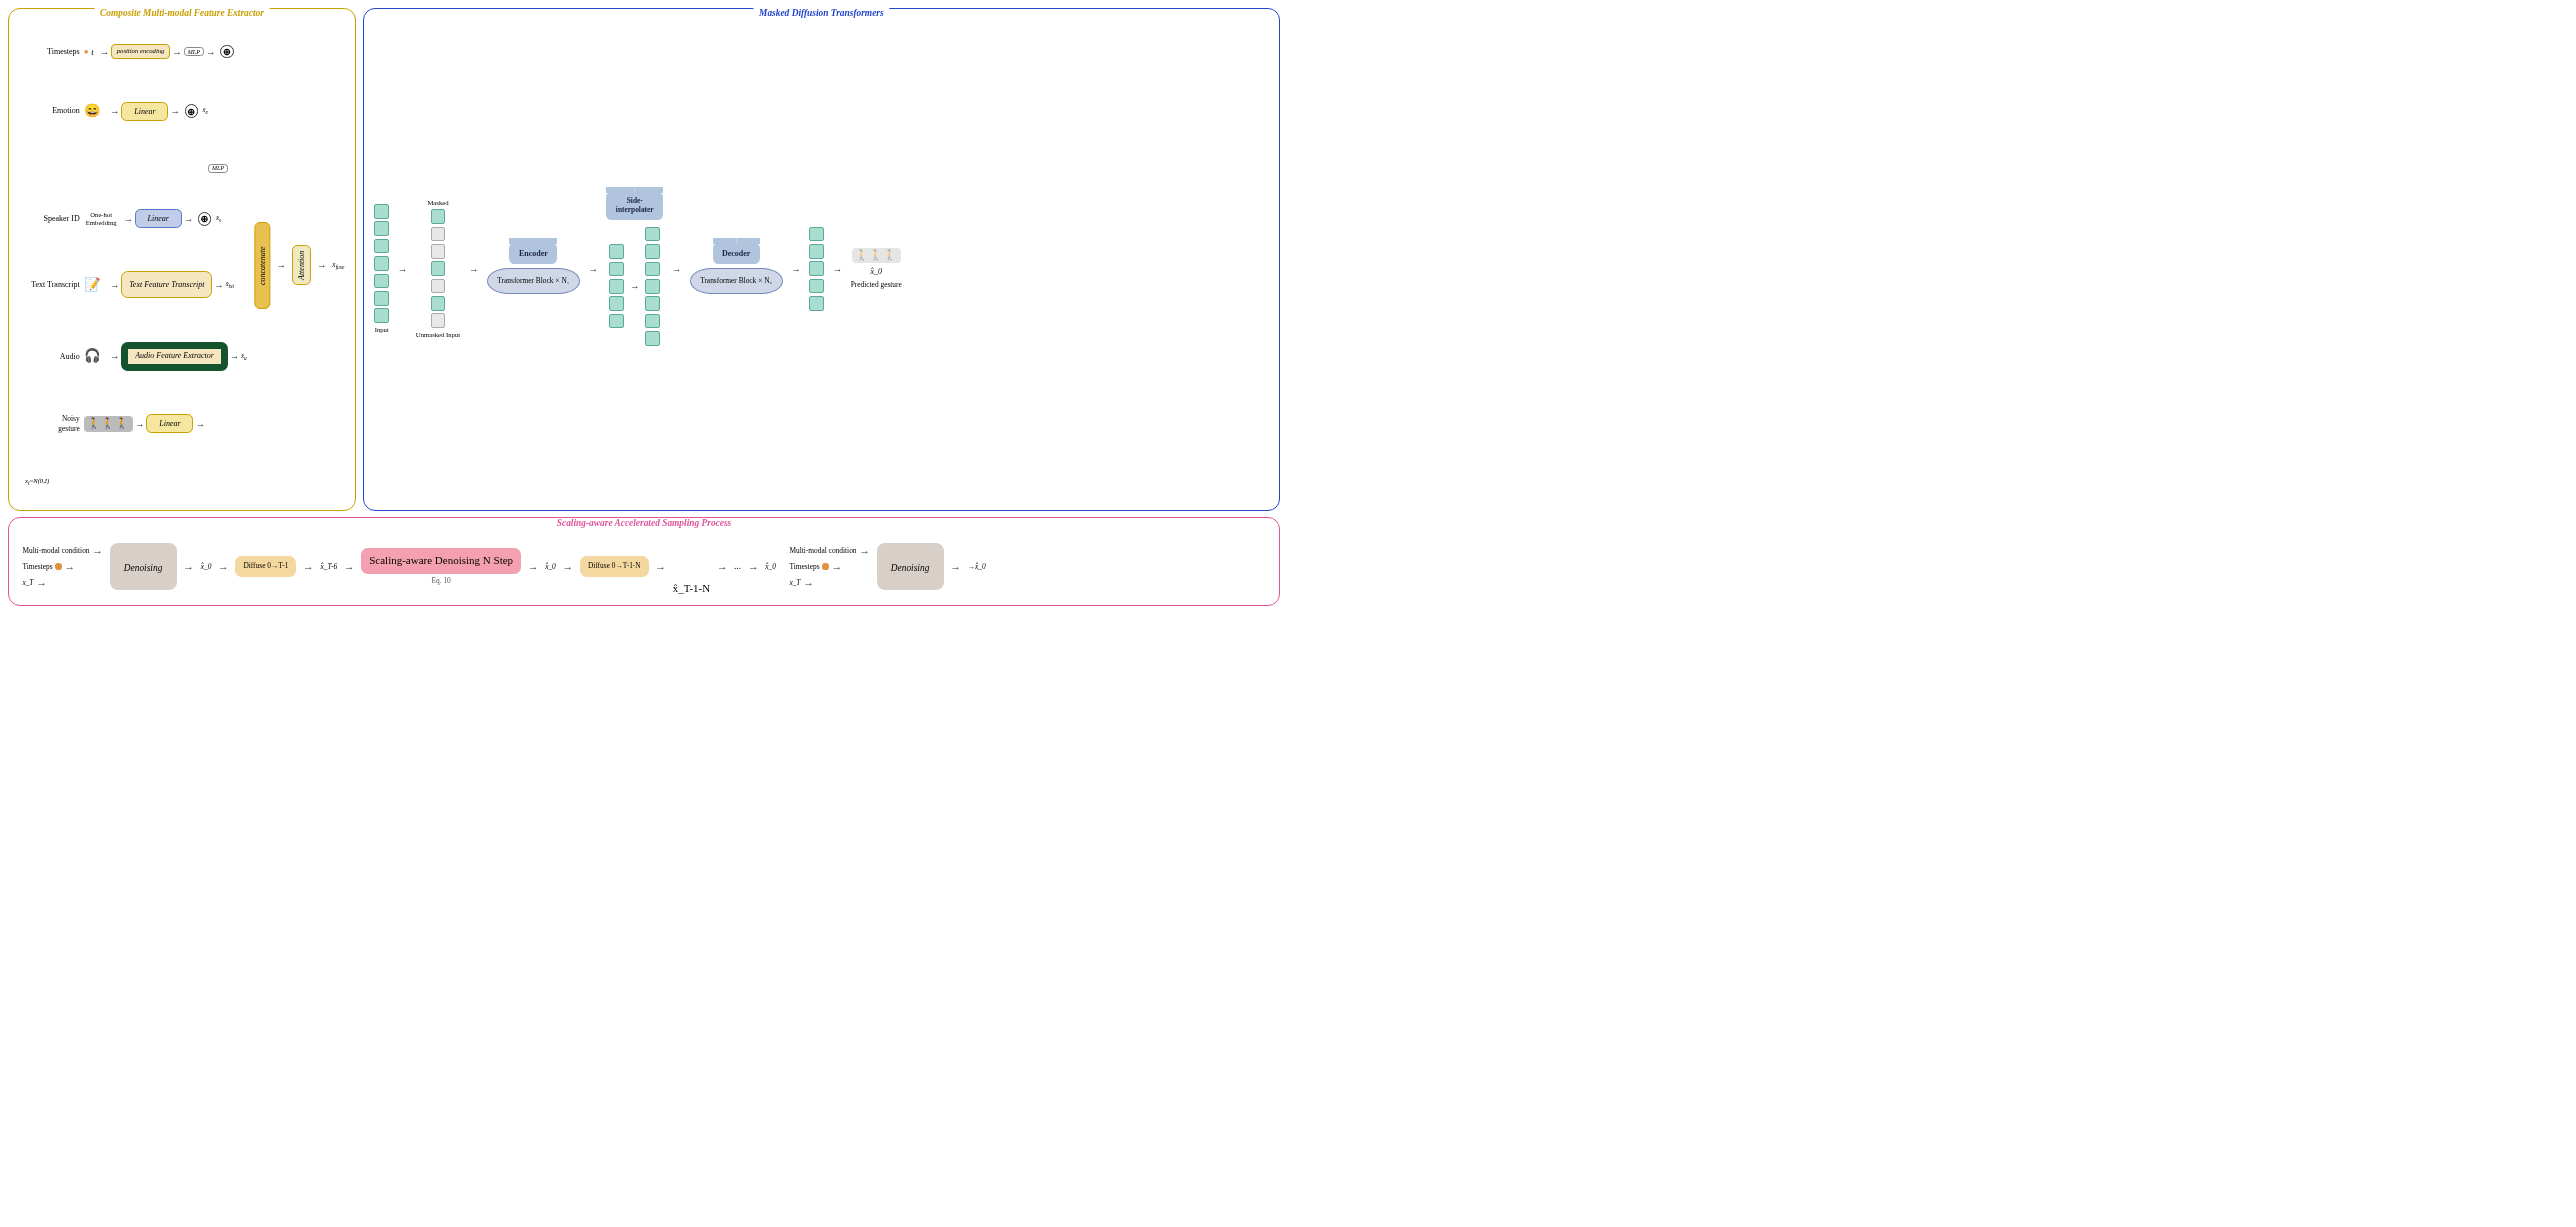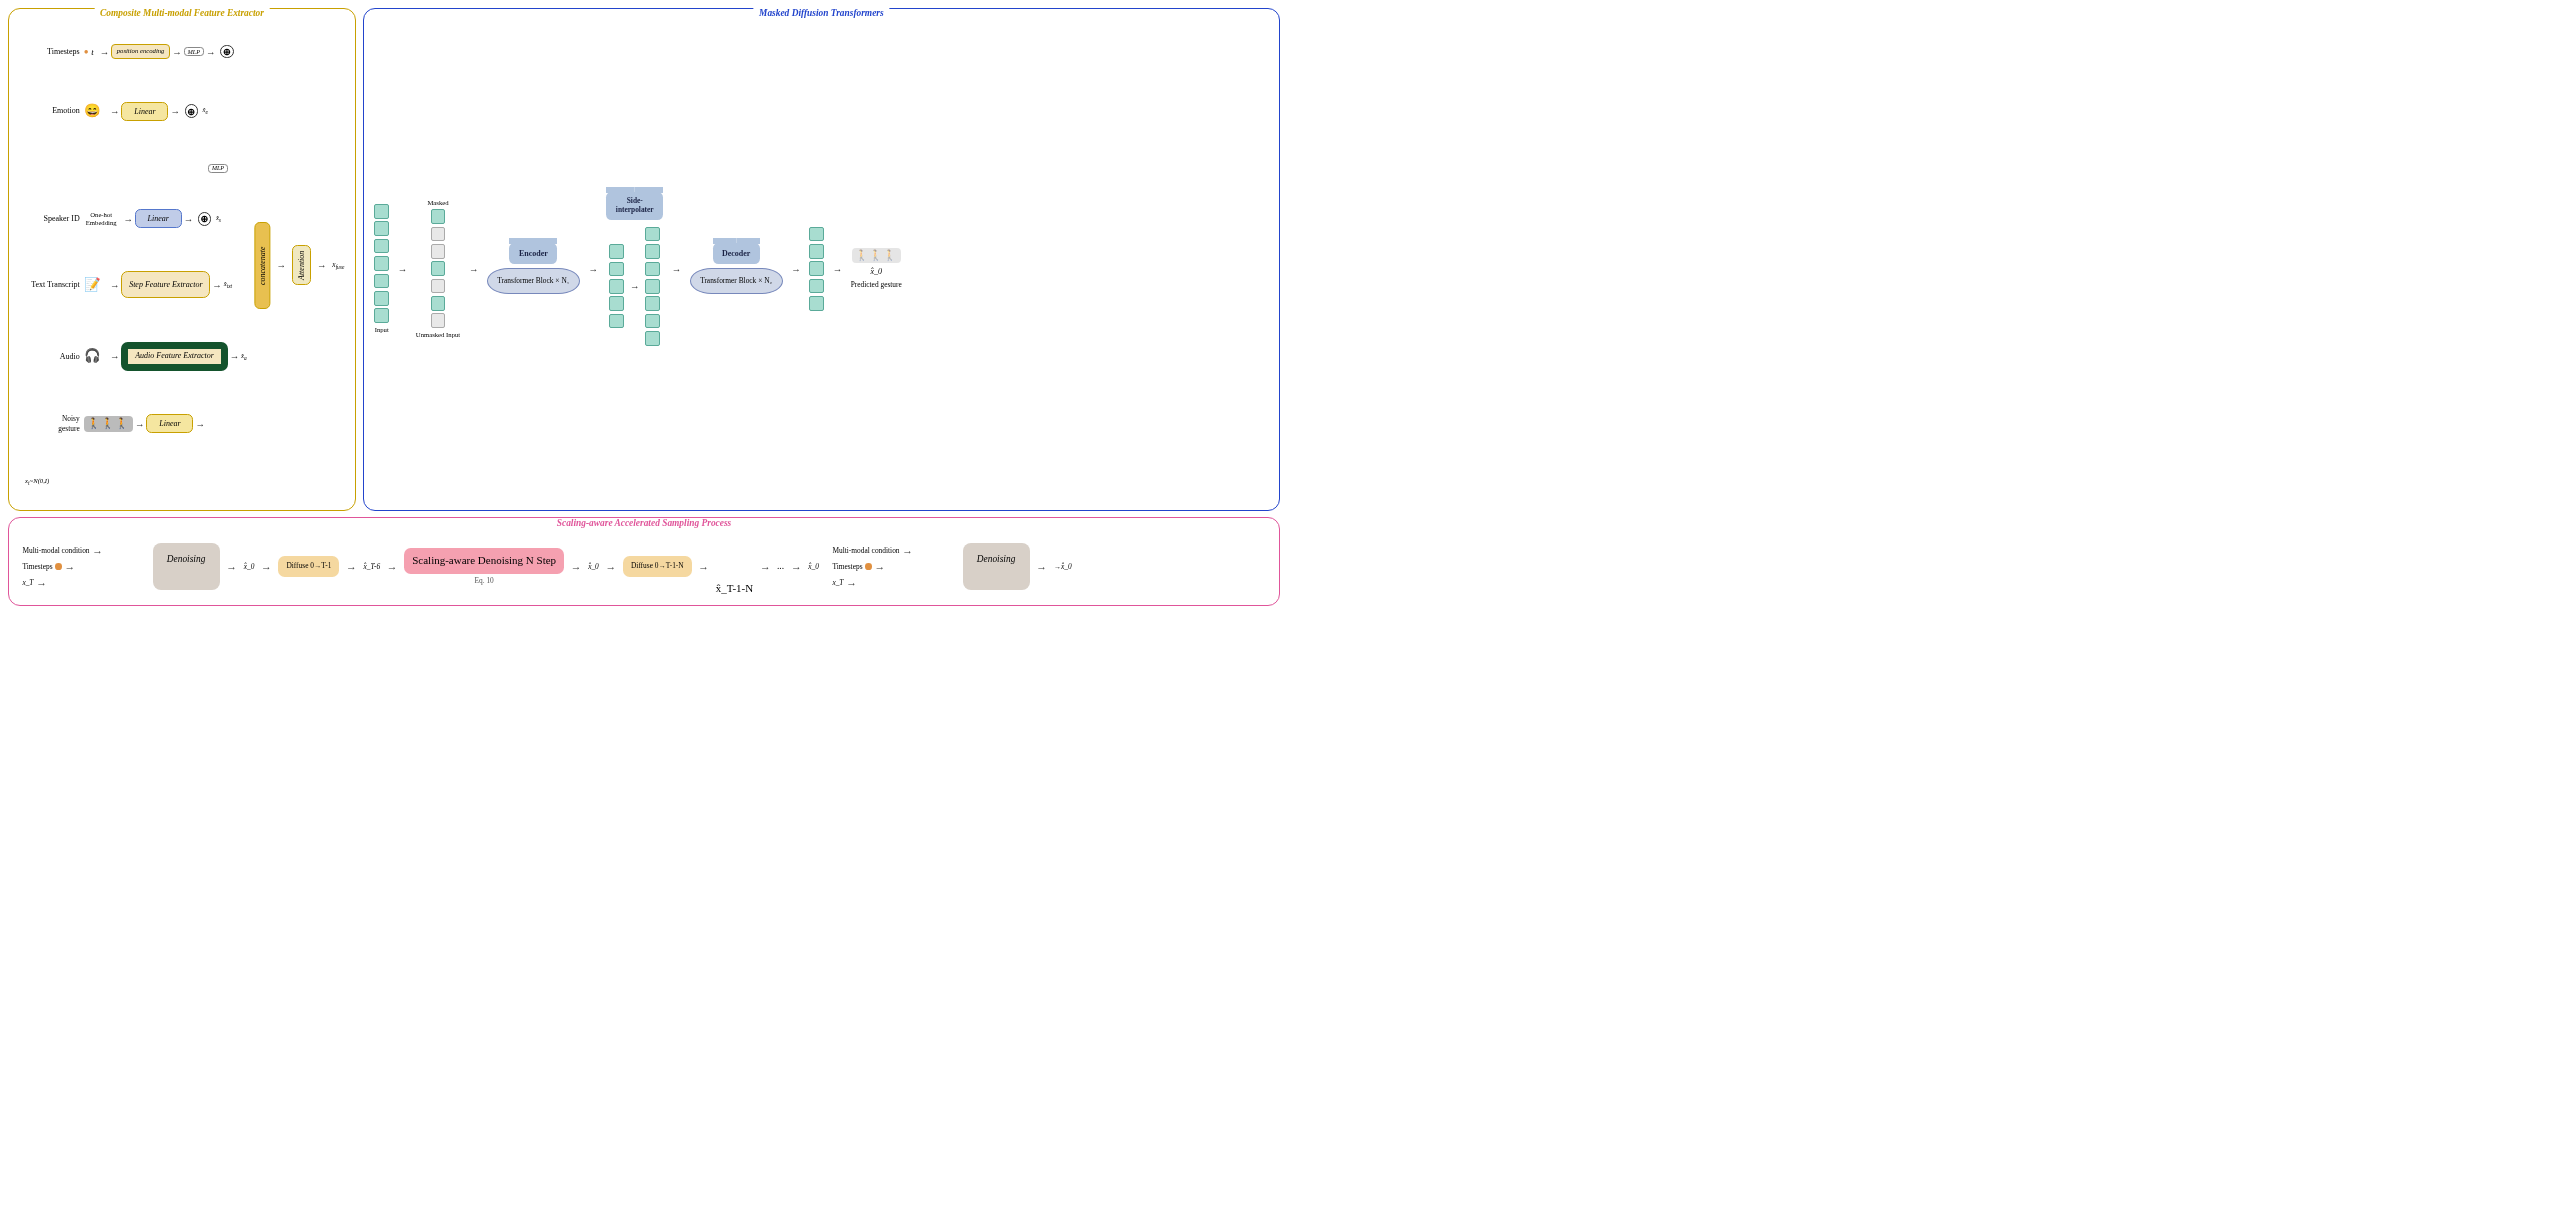--- a/index.html
+++ b/index.html
@@ -251,30 +251,29 @@
       flex-direction: row;
       align-items: center;
       gap: 6.7px;
       height: 100%;
       padding: 2.7px 0;
     }
 
     .denoising-box {
       background: #d8d0c8;
       border-radius: 8px;
-      padding: 11px 12px;
+      padding: 17px 12px;
       font-size: 9.4px;
       font-style: italic;
       text-align: center;
       min-width: 67px;
       min-height: 47px;
       display: flex;
-      align-items: flex-start;
+      align-items: flex-end;
       justify-content: center;
-      margin-left: 43px;
     }
     .diffuse-box {
       background: #f5d8a0;
       border-radius: 6.7px;
       padding: 5.4px 8px;
       font-size: 7.4px;
       text-align: center;
       min-width: 47px;
       line-height: 1.4;
     }
@@ -427,21 +426,21 @@
             <span class="arrow">→</span>
             <div class="plus-circle">⊕</div>
             <span style="font-size:6.7px;font-style:italic;margin-left:2px;">x̂<sub>s</sub></span>
           </div>
 
           <div class="feature-row">
             <div class="feature-label">Text Transcript</div>
             <span class="feature-icon">📝</span>
             <span class="arrow">→</span>
             <div class="box box-text-feature">
-              <span>Step Feature Extractor</span>
+              <span>Text Feature Transcript</span>
             </div>
             <span class="arrow">→</span>
             <span style="font-size:6.7px;font-style:italic;">x̂<sub>txt</sub></span>
           </div>
 
           <div class="feature-row">
             <div class="feature-label">Audio</div>
             <span class="feature-icon">🎧</span>
             <span class="arrow">→</span>
             <div class="box box-audio-feature">

